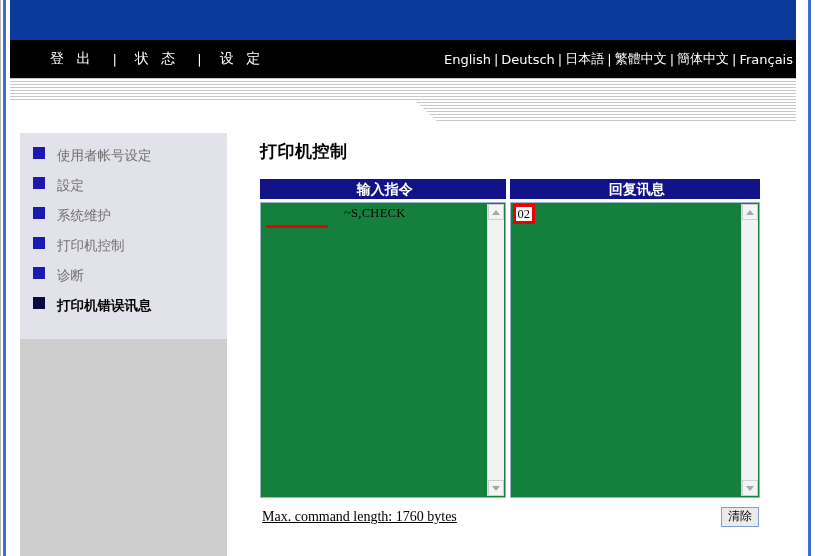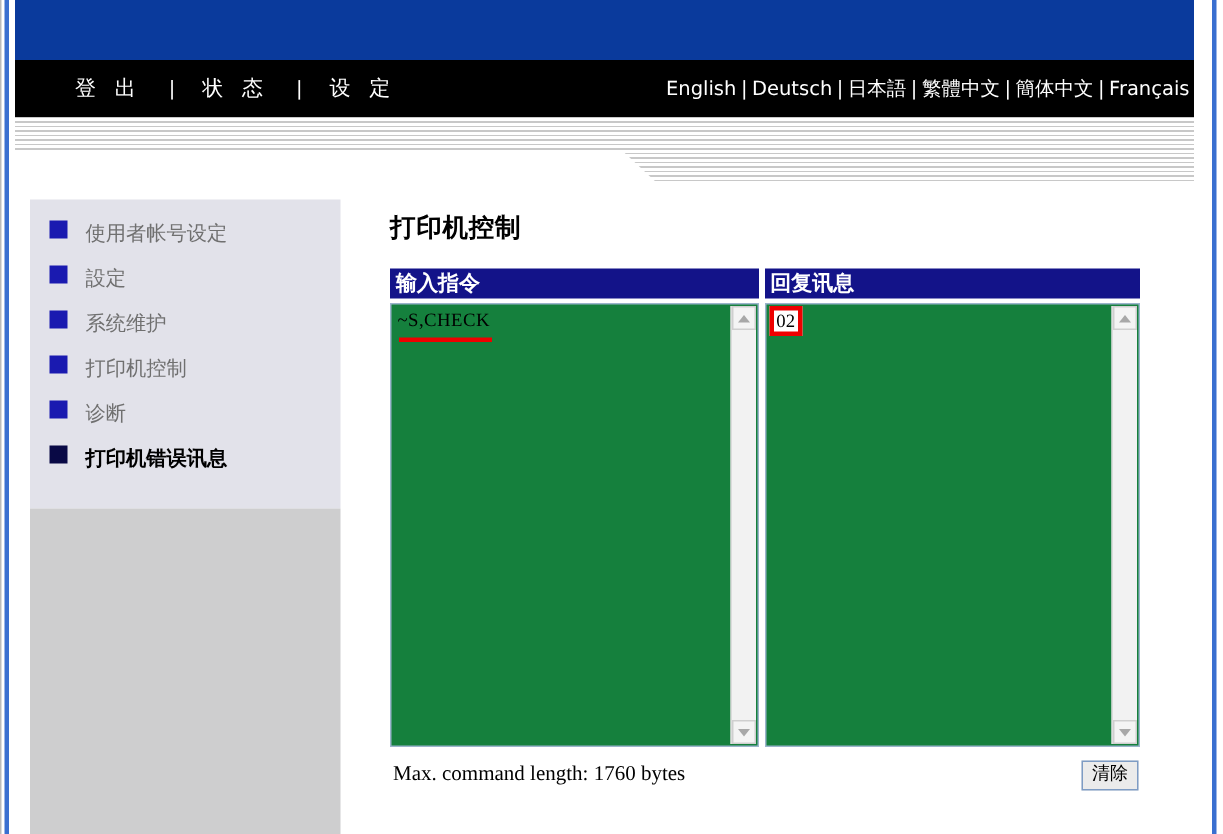--- a/index.html
+++ b/index.html
@@ -181,20 +181,21 @@
     font-weight: bold;
     color: #000000;
     font-family: "DejaVu Sans", sans-serif;
     margin: 0 0 16px 0;
     letter-spacing: 0.5px;
   }
   #panels {
     position: relative;
     display: flex;
     gap: 4px;
+    text-align: center;
   }
   .panel { position: relative; }
   .panel-cmd { width: 246px; }
   .panel-resp { width: 251px; }
   .panel-head {
     background: #131389;
     color: #ffffff;
     font-size: 14px;
     font-weight: bold;
     font-family: "DejaVu Sans", sans-serif;
@@ -276,27 +277,28 @@
     position: relative;
     margin-top: 9px;
     height: 26px;
   }
   #maxlen {
     position: absolute;
     left: 2px; top: 2px;
     font-family: "Liberation Serif", serif;
     font-size: 14px;
     color: #000000;
+    text-decoration: underline;
   }
   #clear-btn {
     position: absolute;
     right: 1px; top: 0px;
     background: #ebebeb;
     border: 1px solid #7e9cc4;
-    font-family: Liberation Mono, monospace;
+    font-family: Liberation Sans, sans-serif;
     font-size: 12px;
     color: #000000;
     padding: 2px 6px 3px 6px;
     line-height: 13px;
     cursor: pointer;
   }
 </style>
 </head>
 <body>
 

